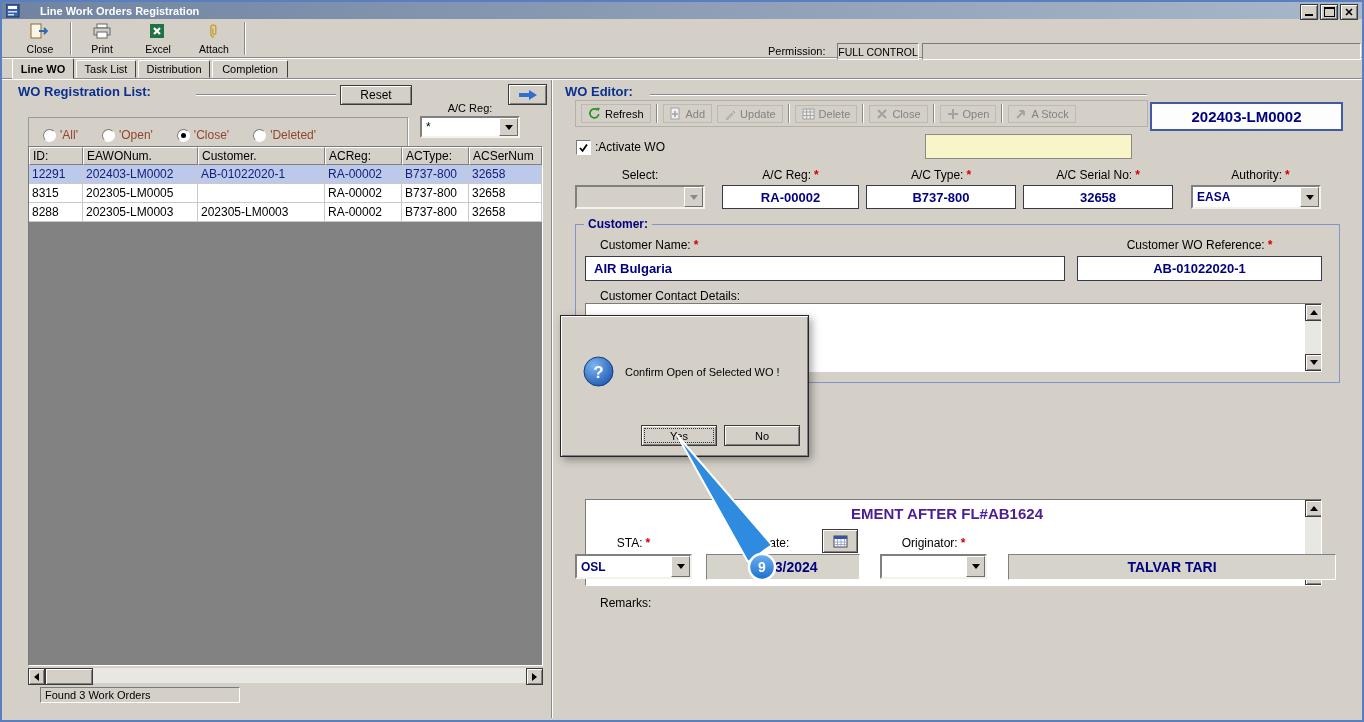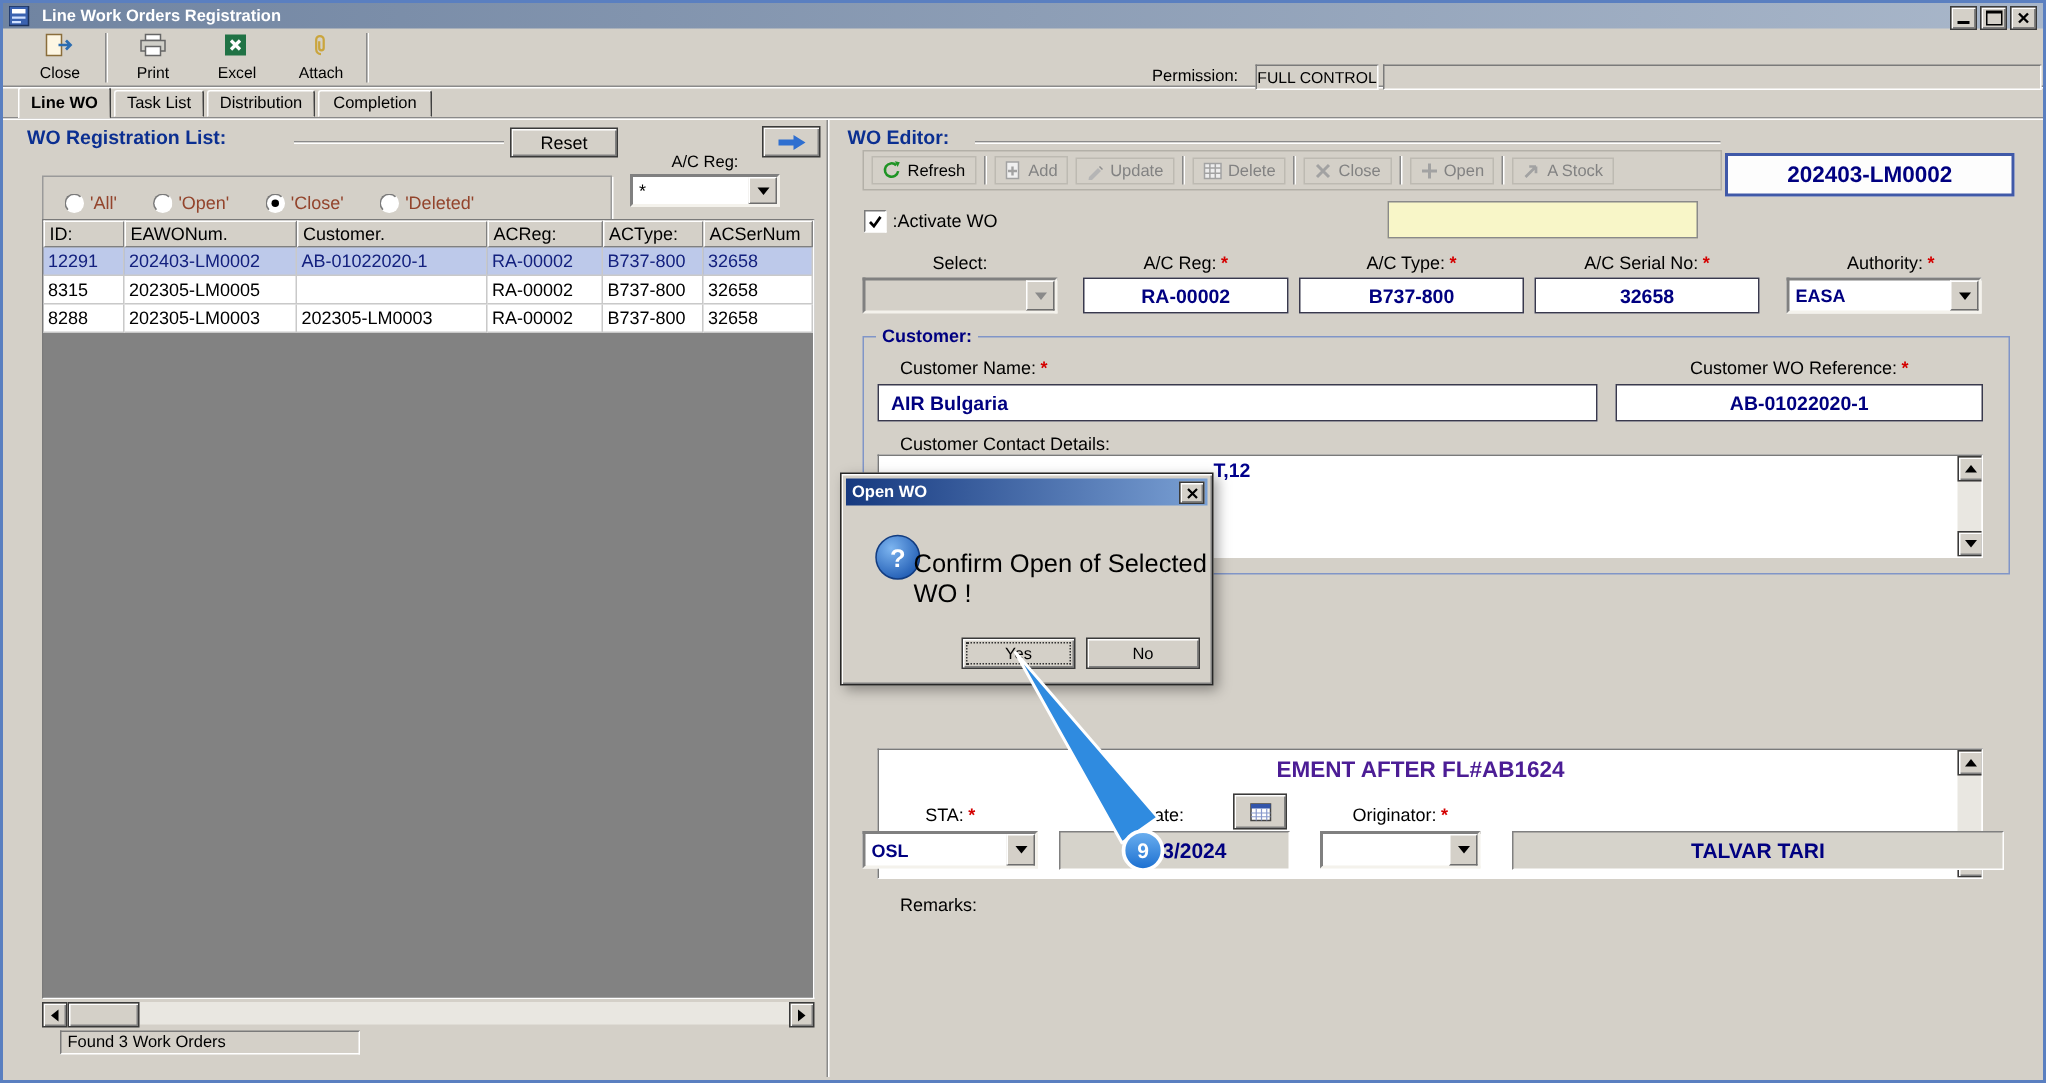--- a/index.html
+++ b/index.html
@@ -8,21 +8,21 @@
   .abs{position:absolute;}
   .frame{position:absolute;inset:0;border:2px solid #5a7fc0;pointer-events:none;z-index:70;}
   .btn{background:#d4d0c8;border:1px solid #3a3a3a;box-shadow:inset 1px 1px 0 #fff,inset -1px -1px 0 #808080;
        display:flex;align-items:center;justify-content:center;cursor:default;}
   .sunken{background:#fff;border:1px solid;border-color:#7a7a7a #fff #fff #7a7a7a;}
   .groove-h{height:0;border-top:1px solid #8a8a8a;border-bottom:1px solid #fff;}
   .groove-v{width:0;border-left:1px solid #8a8a8a;border-right:1px solid #fff;}
   
   .titlebar{left:2px;top:2px;width:1360px;height:17px;background:linear-gradient(90deg,#7084a1,#a9b7ca);
             display:flex;align-items:center;padding-left:4px;box-sizing:border-box;}
-  .titlebar .ttl{color:#fff;font-weight:bold;font-size:11px;margin-left:8px;}
+  .titlebar .ttl{color:#fff;font-weight:bold;font-size:11px;margin-left:20px;}
   .winbtns{position:absolute;right:4px;top:2px;display:flex;gap:2px;}
   .winbtn{width:16px;height:14px;}
   .gl-min{width:8px;height:2px;background:#000;margin-top:6px;}
   .gl-max{width:9px;height:7px;border:1px solid #000;border-top:2px solid #000;background:#d4d0c8;}
   
   .toolbar{left:2px;top:19px;width:1360px;height:39px;border-bottom:1px solid #fff;box-shadow:0 -1px 0 #8a8a8a inset;}
   .tbtn{position:absolute;top:3px;width:52px;height:33px;display:flex;flex-direction:column;align-items:center;
         justify-content:center;gap:2px;font-size:10.5px;}
   
   .tabbar{left:2px;top:58px;width:1360px;height:20px;}
@@ -370,21 +370,20 @@
 <span class="abs grplabel" style="left:584px;top:217px;">Customer:</span>
 <span class="abs lbl" style="left:600px;top:238px;"><span>Customer Name:</span><span class="req">*</span></span>
 <span class="abs flabel" style="left:1077px;top:238px;width:245px;">
     <span>Customer WO Reference:</span>
     <span class="req">*</span>
   </span>
 <div class="abs vbox" style="left:585px;top:256px;width:480px;height:25px;justify-content:flex-start;padding-left:8px;">AIR Bulgaria</div>
 <div class="abs vbox" style="left:1077px;top:256px;width:245px;height:25px;">AB-01022020-1</div>
 <span class="abs lbl" style="left:600px;top:289px;">Customer Contact Details:</span>
 <div class="abs tarea" style="left:585px;top:303px;width:737px;height:69px;">
-  <div style="margin:2px 0 0 223px;color:#00008b;font-weight:bold;font-size:13px;">T,12</div>
   <div class="vscroll">
     <span class="btn sbtn">
         <span class="tri u"></span>
       </span>
     <span class="btn sbtn">
         <span class="tri d"></span>
       </span>
   </div>
 </div>
 
@@ -428,41 +427,33 @@
   <span class="val"></span>
   <span class="ddbtn">
       <span class="tri d"></span>
     </span>
 </div>
 <div class="abs gbox" style="left:1008px;top:554px;width:328px;height:26px;">TALVAR TARI</div>
 
 <span class="abs lbl" style="left:600px;top:596px;">Remarks:</span>
 
 <div class="abs dialog">
-  <div class="dlg-title">
-    <span>Open WO</span>
-    <span class="btn dlg-x">
-      <svg width="8" height="8">
-          <path d="M1 1 L7 7 M7 1 L1 7" stroke="#000" stroke-width="1.5"></path>
-        </svg>
-    </span>
-  </div>
   <span class="abs" style="left:22px;top:40px;">
     <svg width="31" height="31">
         <defs>
           <radialGradient id="qg" cx="35%" cy="30%" r="80%">
             <stop offset="0" stop-color="#7db5f0"></stop>
             <stop offset="1" stop-color="#1b57b0"></stop>
           </radialGradient>
         </defs>
       <circle cx="15.5" cy="15.5" r="14.5" fill="url(#qg)" stroke="#123c80"></circle>
       <text x="15.5" y="22" text-anchor="middle" font-size="17" font-weight="bold" fill="#fff">?</text>
     </svg>
   </span>
-  <span class="abs" style="left:48px;top:50px;font-size:17px;">Confirm Open of Selected WO !</span>
+  <span class="abs" style="left:64px;top:50px;font-size:11px;">Confirm Open of Selected WO !</span>
   <span class="btn dlgbtn focus" style="left:80px;top:109px;">Yes</span>
   <span class="btn dlgbtn" style="left:163px;top:109px;">No</span>
 </div>
 
 <svg class="annot" width="1364" height="722">
   <defs>
     <linearGradient id="ag" x1="0" y1="0" x2="0" y2="1">
       <stop offset="0" stop-color="#6db1f0"></stop>
         <stop offset="1" stop-color="#1a6ed0"></stop>
     </linearGradient>

